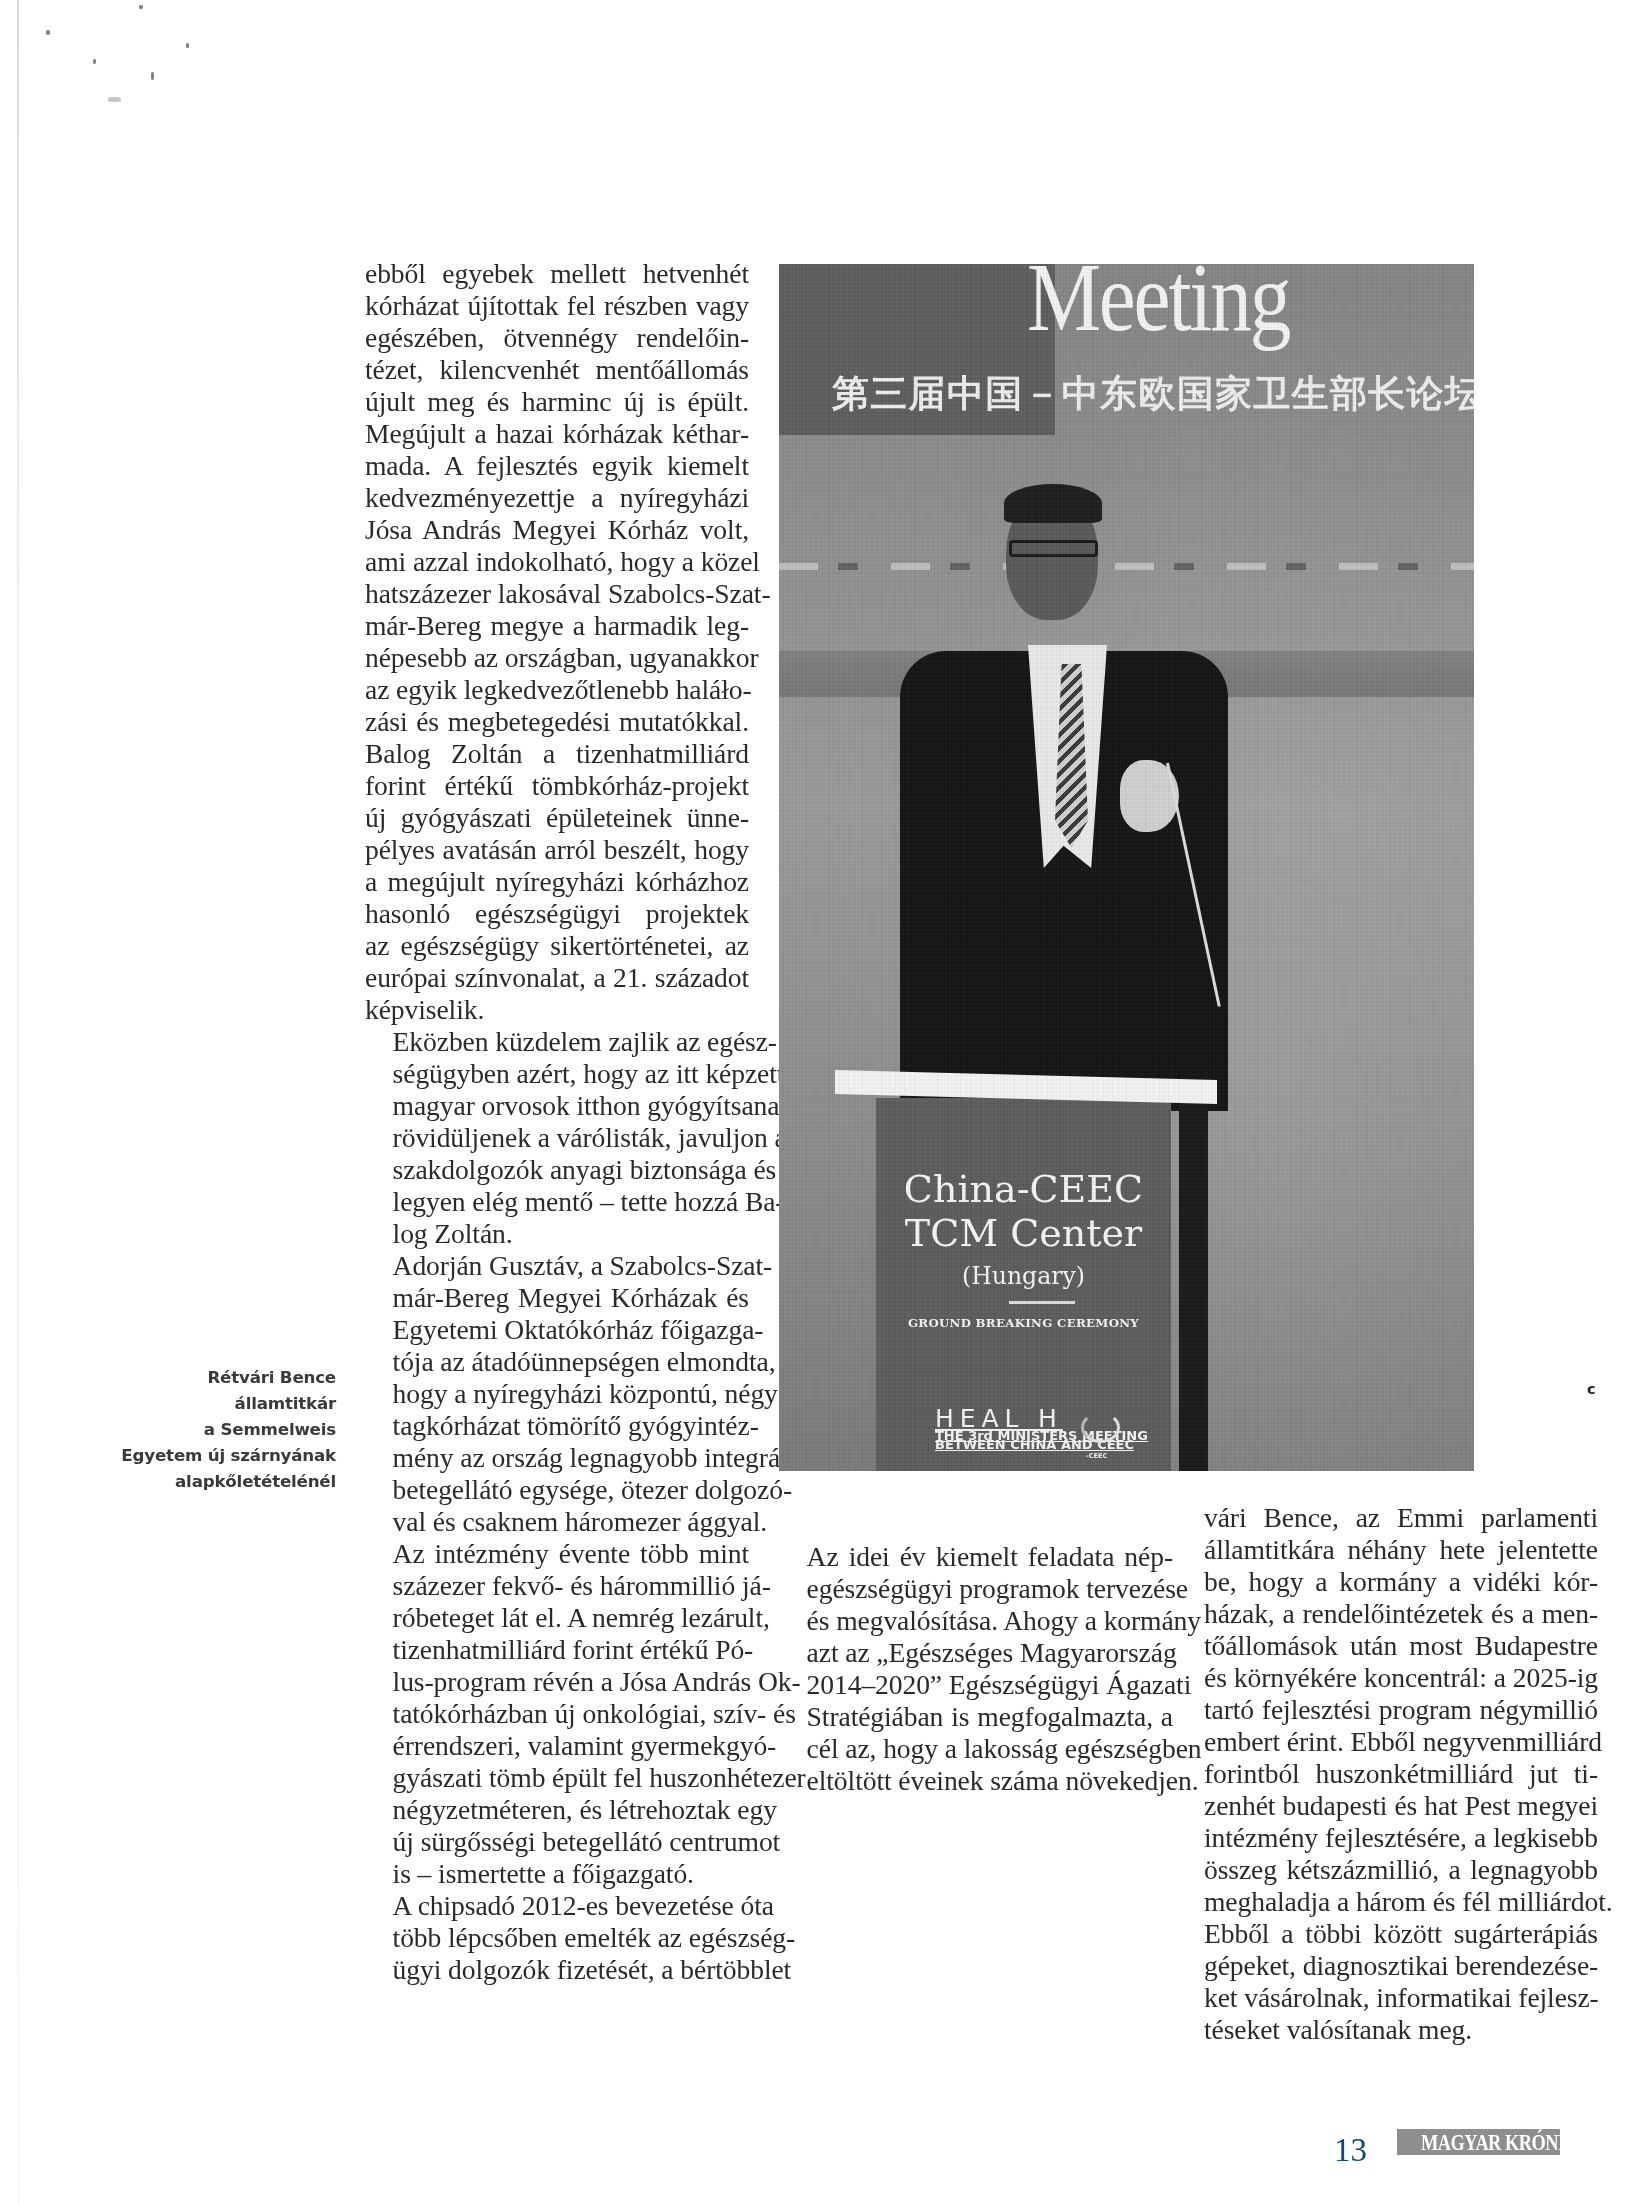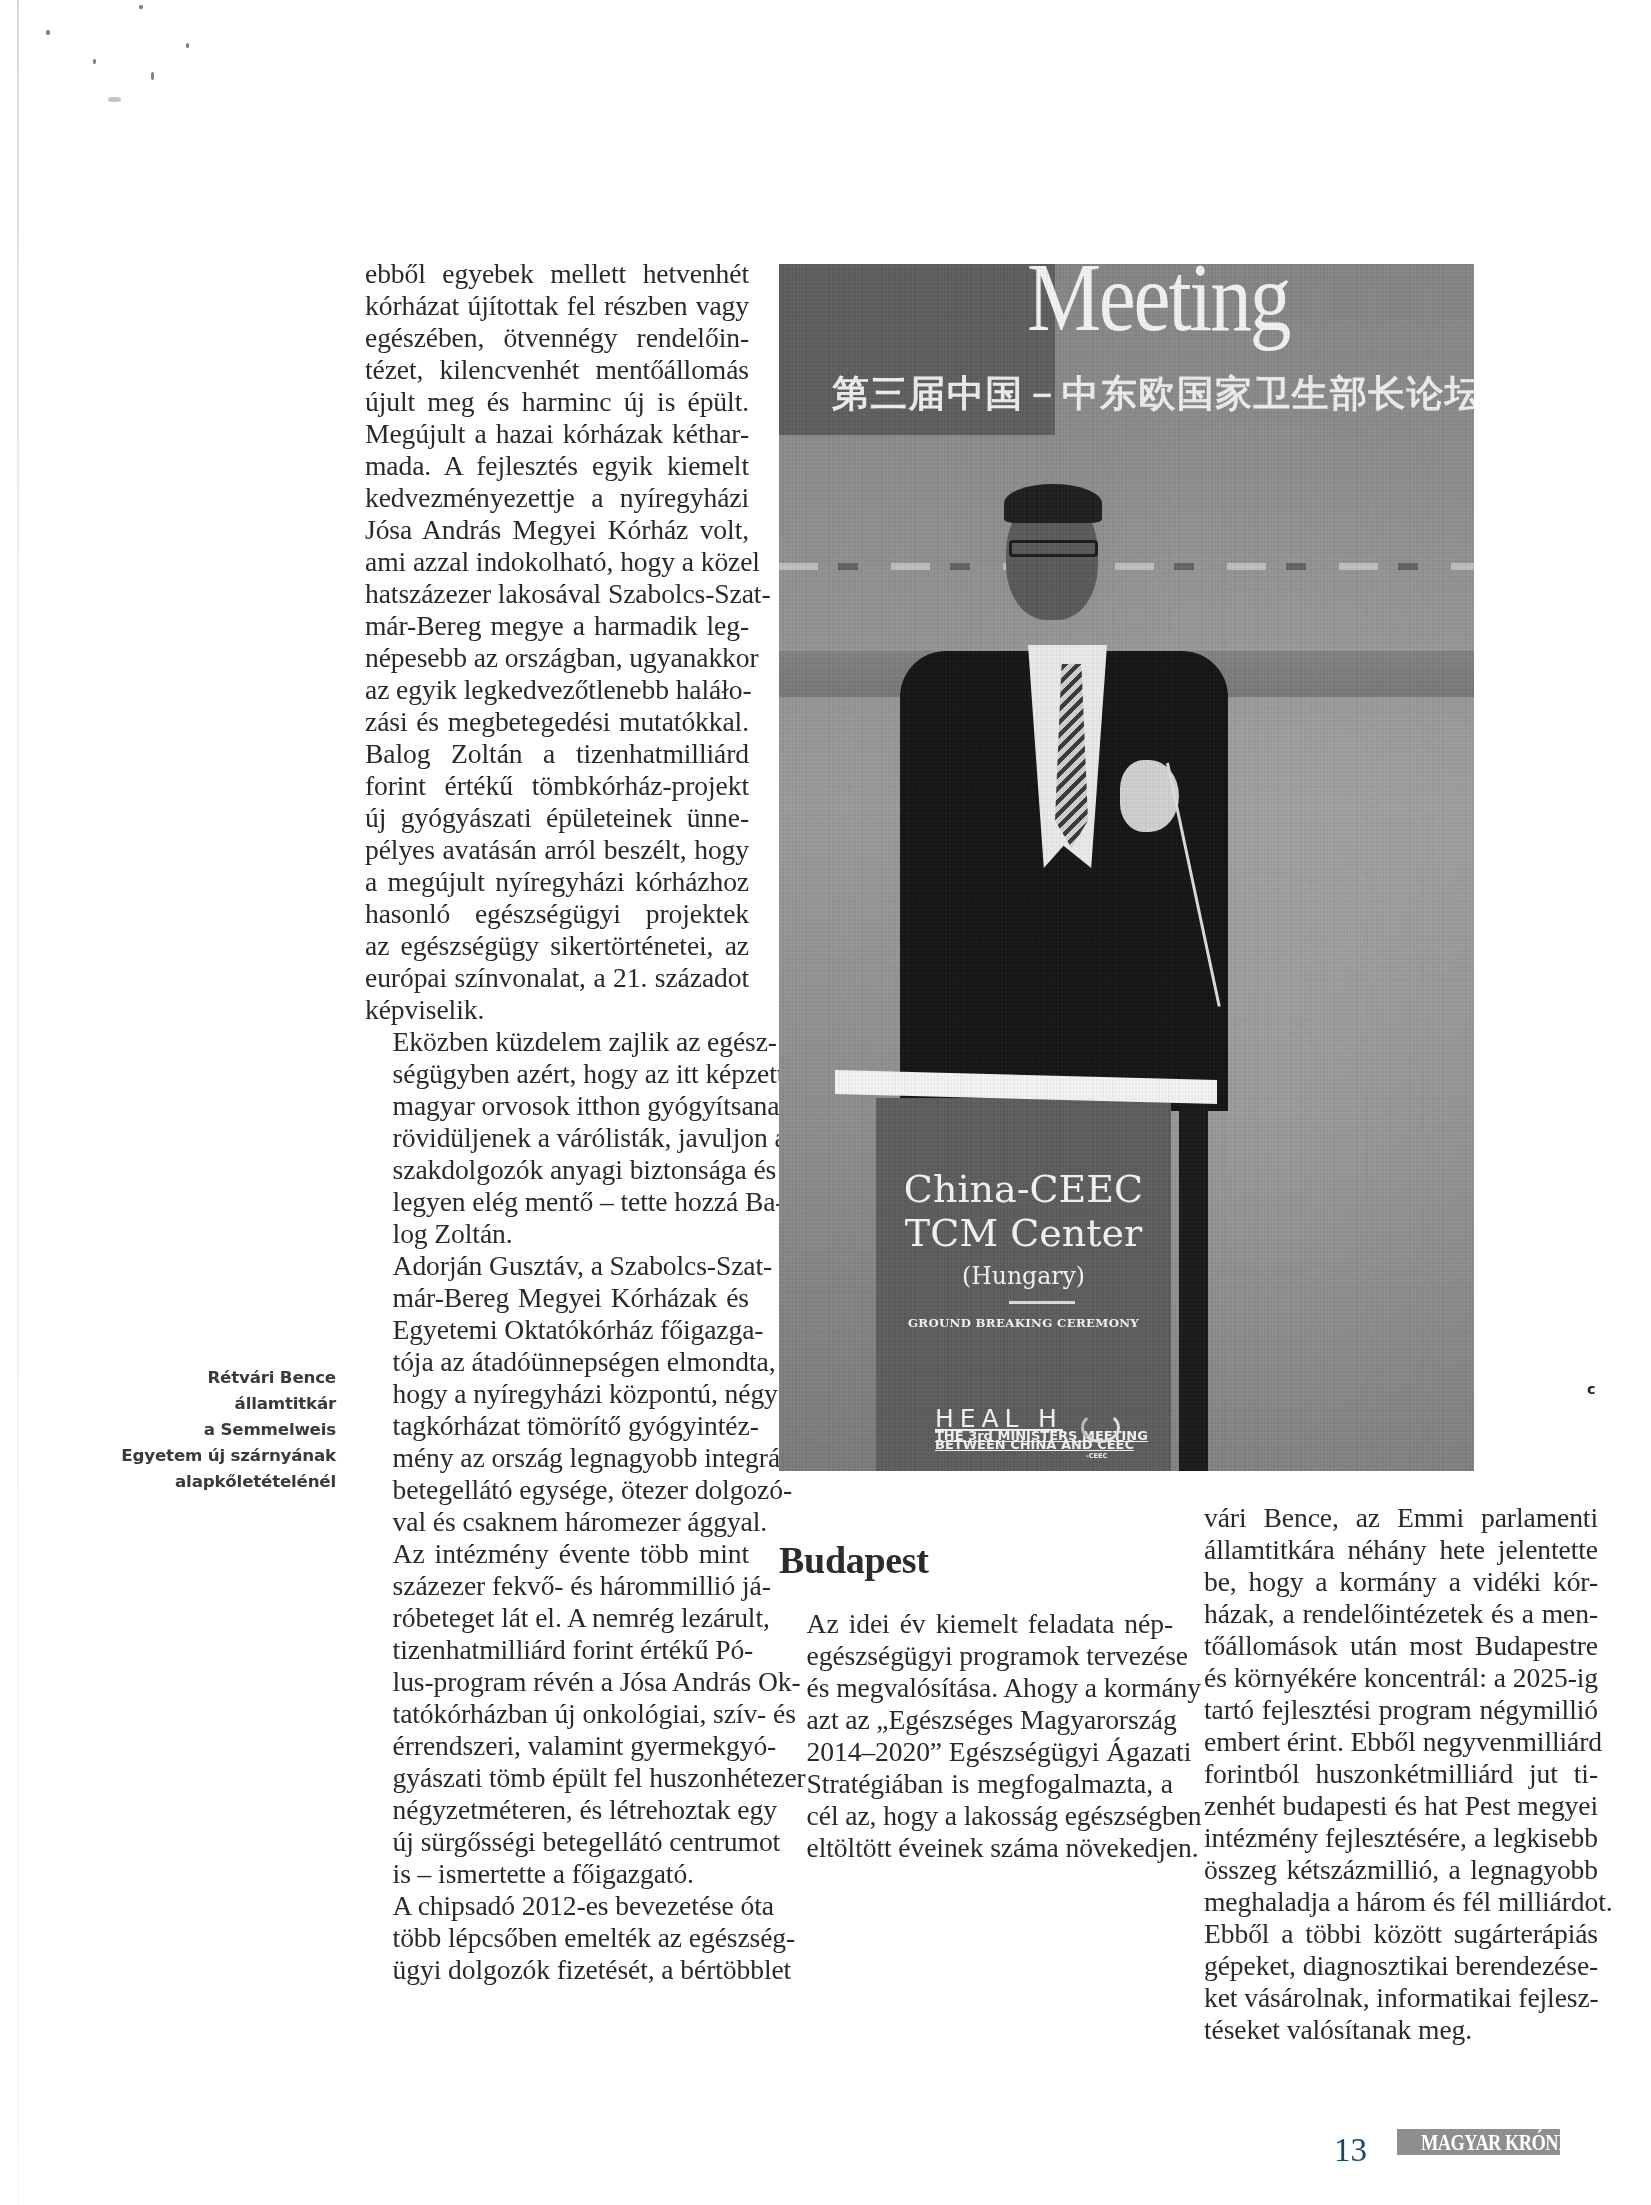--- a/index.html
+++ b/index.html
@@ -279,21 +279,20 @@
   <div class="heal-swirl"></div>
   <div class="heal-ceec">-CEEC</div>
 
   <div class="grain"></div>
 </div>
 
 <div class="margin-mark">c</div>
 
 <div id="col-mid" class="col">
   <div class="subhead">
-    <div>Budapest</div>
   </div>
   <div id="mid-after">
       <p class="indent">
         <span class="line">Az idei év kiemelt feladata nép-</span>
         <span class="line">egészségügyi programok tervezése</span>
         <span class="line">és megvalósítása. Ahogy a kormány</span>
         <span class="line">azt az „Egészséges Magyarország</span>
         <span class="line">2014–2020” Egészségügyi Ágazati</span>
         <span class="line">Stratégiában is megfogalmazta, a</span>
         <span class="line">cél az, hogy a lakosság egészségben</span>

